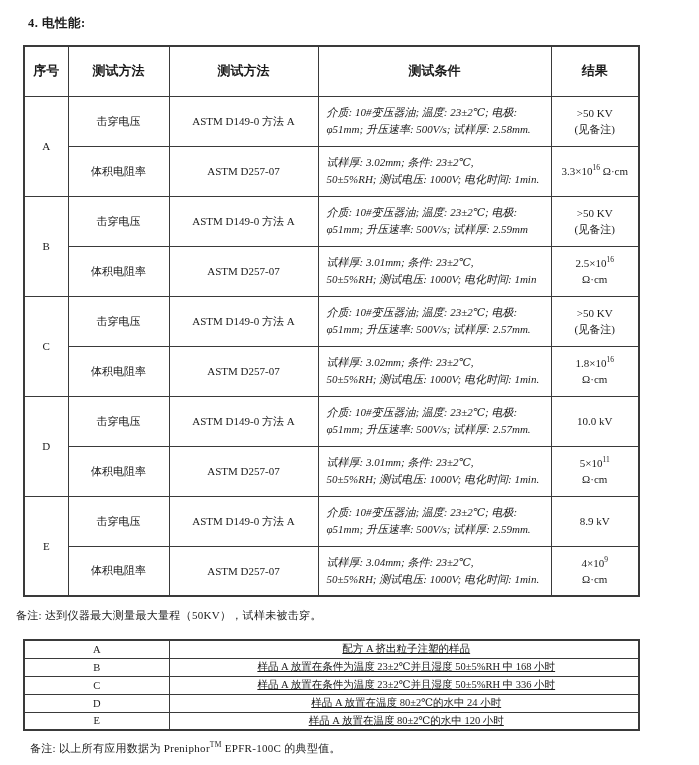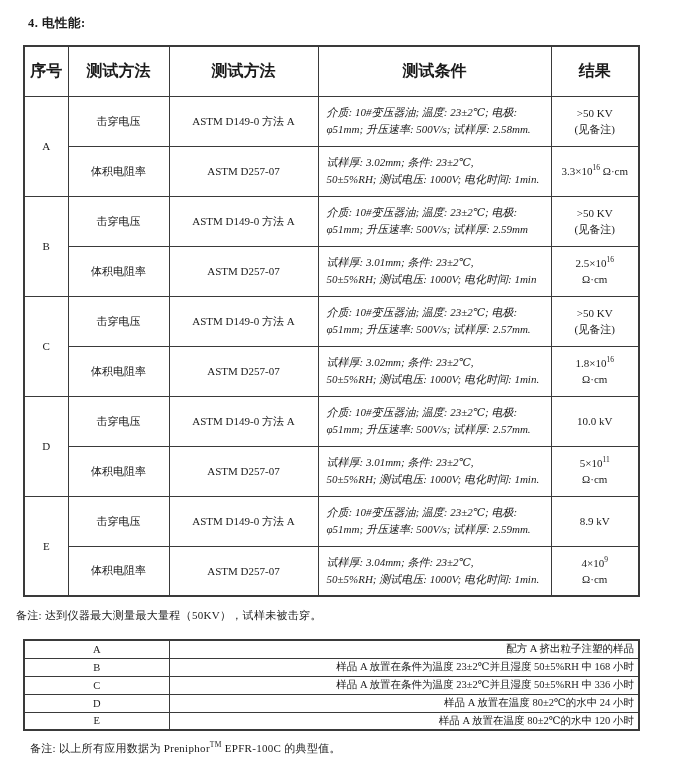--- a/index.html
+++ b/index.html
@@ -26,21 +26,21 @@
     border: 2px solid #3a3a3a;
   }
   .main-table td, .main-table th {
     border: 1px solid #3a3a3a;
     vertical-align: middle;
     text-align: center;
     font-weight: normal;
     font-size: 11px;
     padding: 2px 4px;
   }
-  .main-table th { height: 50px; font-weight: bold; font-size: 16px; }
+  .main-table th { height: 50px; font-weight: bold; font-size: 13px; }
   .main-table td { height: 50px; }
   .c-cond { text-align: left !important; padding: 3px 6px 3px 8px !important; font-size: 10.5px; }
   .c-cond div { line-height: 1.55; white-space: nowrap; font-style: italic; }
   .c-res { font-size: 10.5px; line-height: 1.5; }
   .c-res sup { font-size: 7.5px; }
   .c-std { font-size: 10.5px; }
 
   .note {
     margin: 11px 0 0 16px;
     font-size: 11px;
@@ -54,21 +54,21 @@
     border: 2px solid #3a3a3a;
   }
   .legend-table td {
     border: 1px solid #3a3a3a;
     height: 18px;
     font-size: 10.5px;
     vertical-align: middle;
     padding: 0 4px;
   }
   .legend-key { text-align: center; }
-  .legend-desc { text-align: right; padding-left: 9px !important; }
+  .legend-desc { text-align: center; padding-left: 9px !important; text-decoration: underline; }
 
   .note2 { margin: 9px 0 8px 30px; }
 </style>
 </head>
 <body>
 
 <div class="page">
 
   <div class="title">4. 电性能:</div>
 

